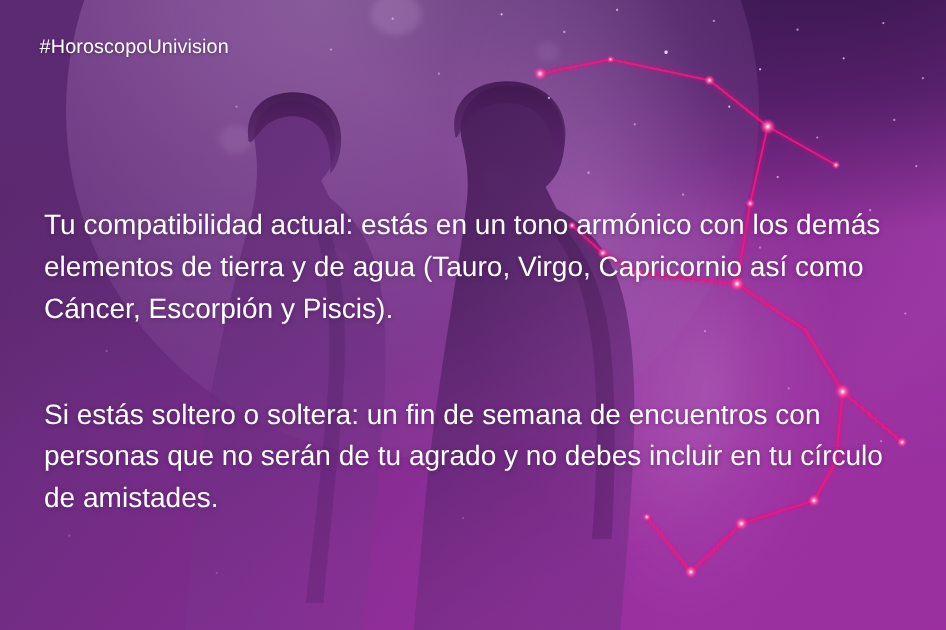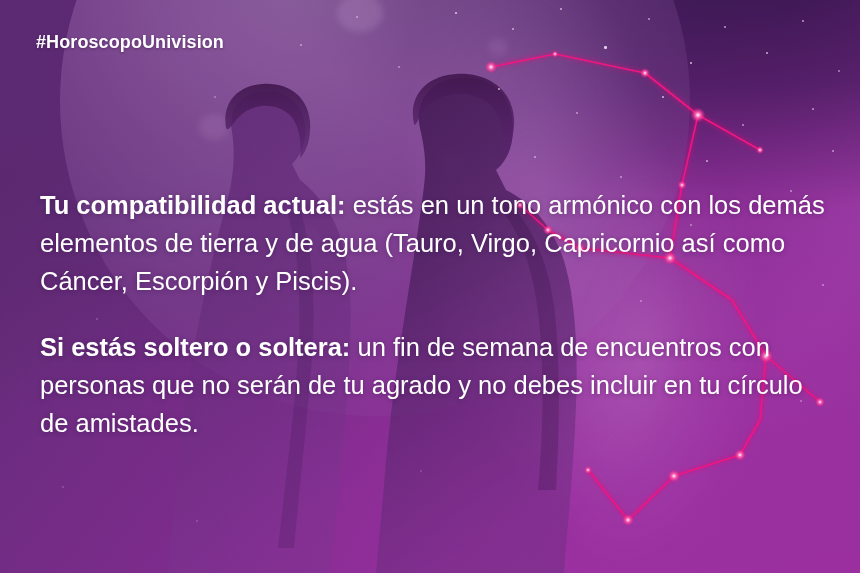--- a/index.html
+++ b/index.html
@@ -113,21 +113,21 @@
     height: 573px;
     padding: 0;
   }
 
   .hashtag {
     position: absolute;
     left: 36px;
     top: 32px;
     color: #ffffff;
     font-size: 18px;
-    font-weight: 700;
+    font-weight: 400;
     letter-spacing: 0.1px;
     text-shadow: 0 1px 3px rgba(40,12,56,0.45);
   }
 
   .headline {
     position: absolute;
     left: 36px;
     top: 86px;
     color: #ffffff;
     font-size: 44px;
@@ -143,23 +143,23 @@
     left: 40px;
     top: 186px;
     width: 790px;
     color: #ffffff;
     font-size: 25.5px;
     line-height: 38px;
     font-weight: 400;
     text-shadow: 0 1px 5px rgba(46,14,64,0.40);
   }
   .para { margin: 0; }
-  .para + .para { margin-top: 28px; }
+  .para + .para { margin-top: 58px; }
   .lead {
-    font-weight: 700;
+    font-weight: 400;
   }
 </style>
 </head>
 <body>
 
 <div class="card">
 
   <div class="bg-base"></div>
   <div class="bg-night"></div>
 

